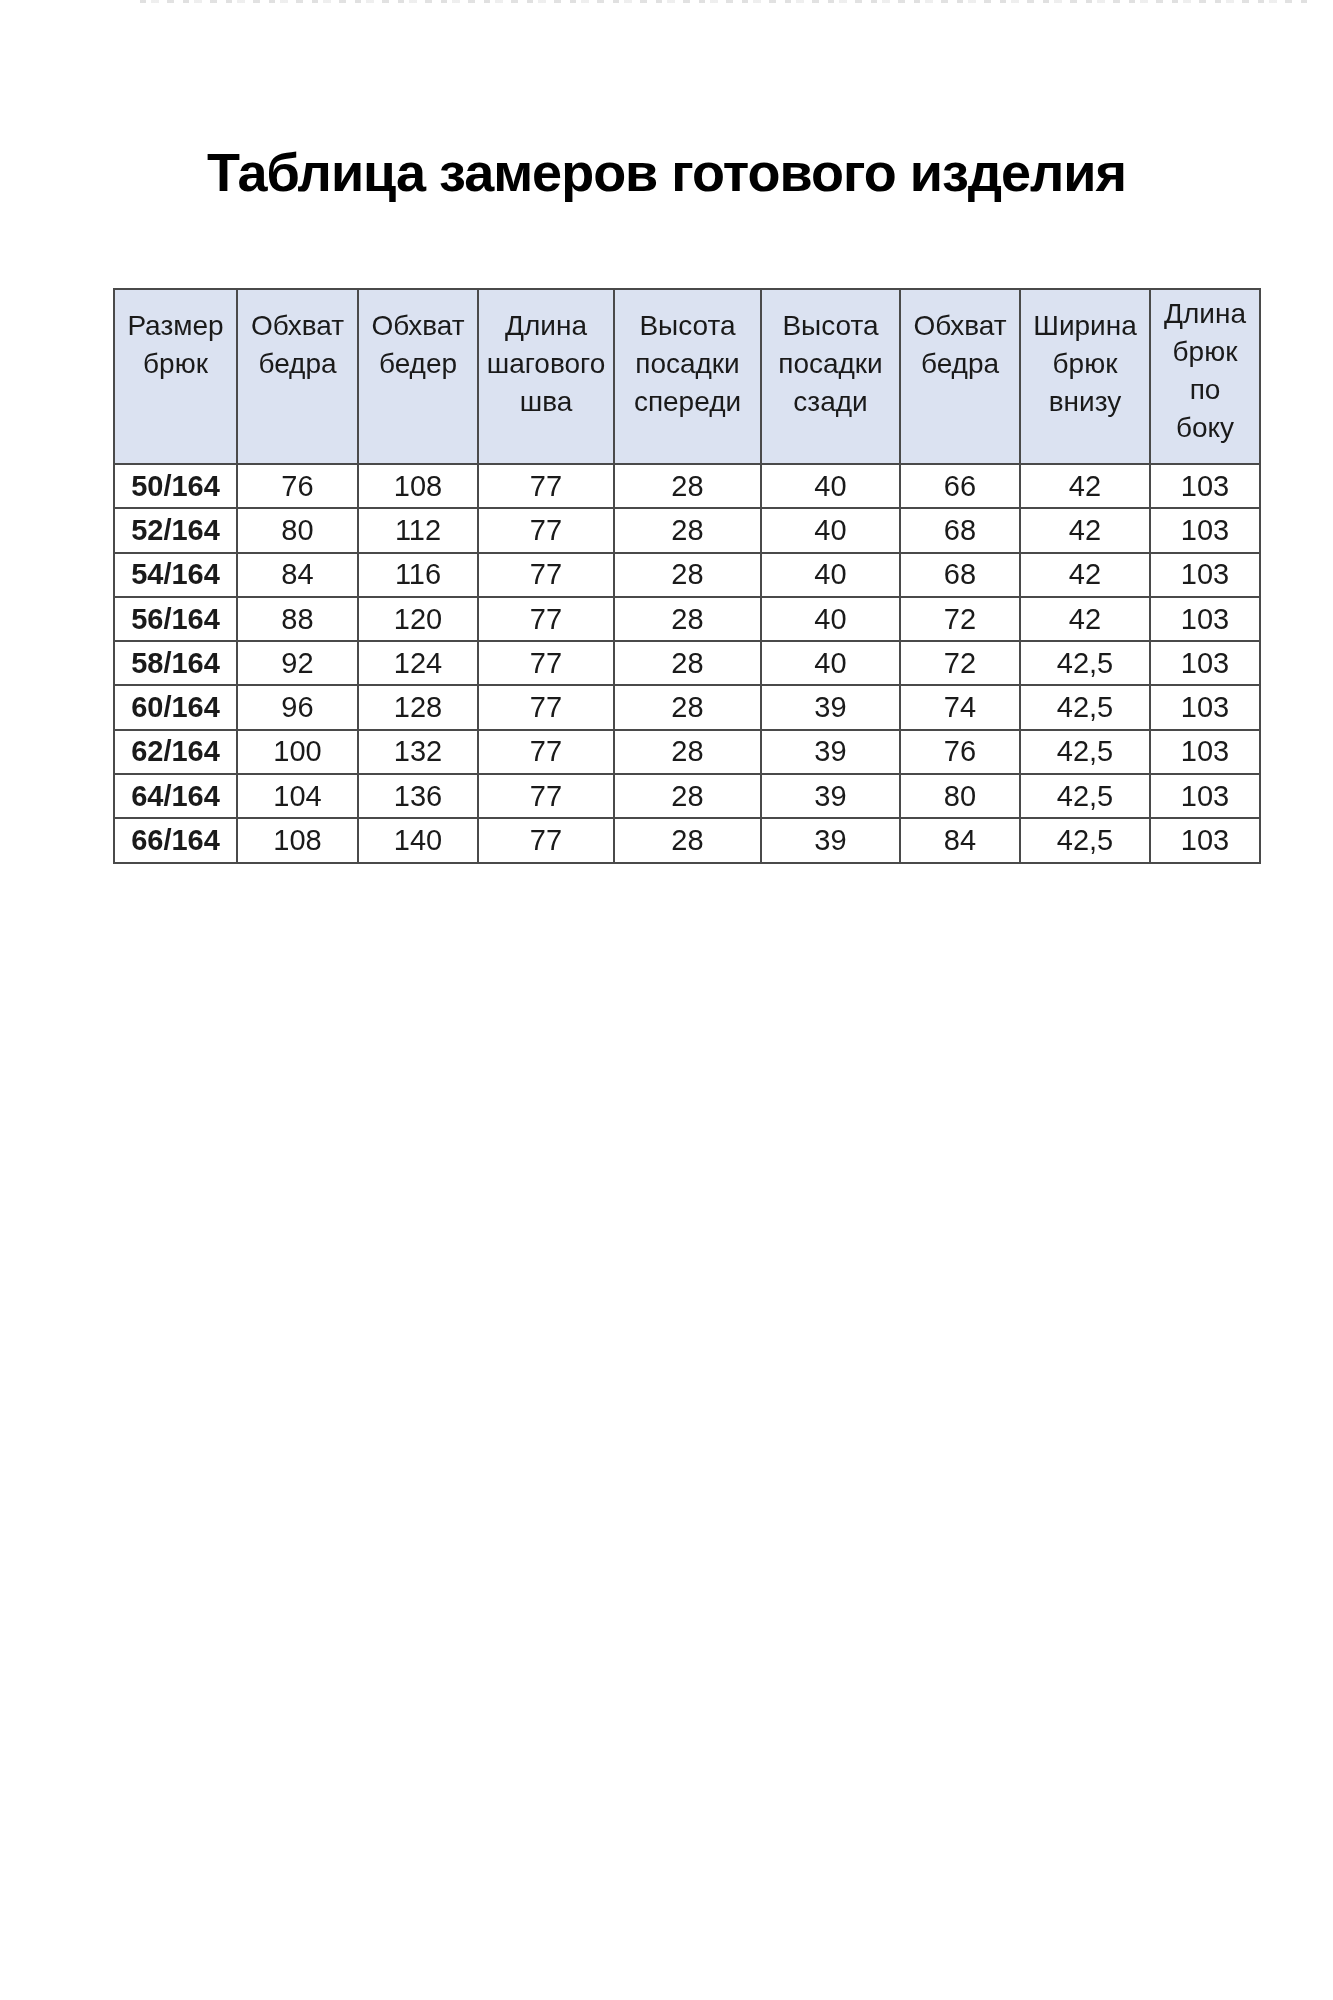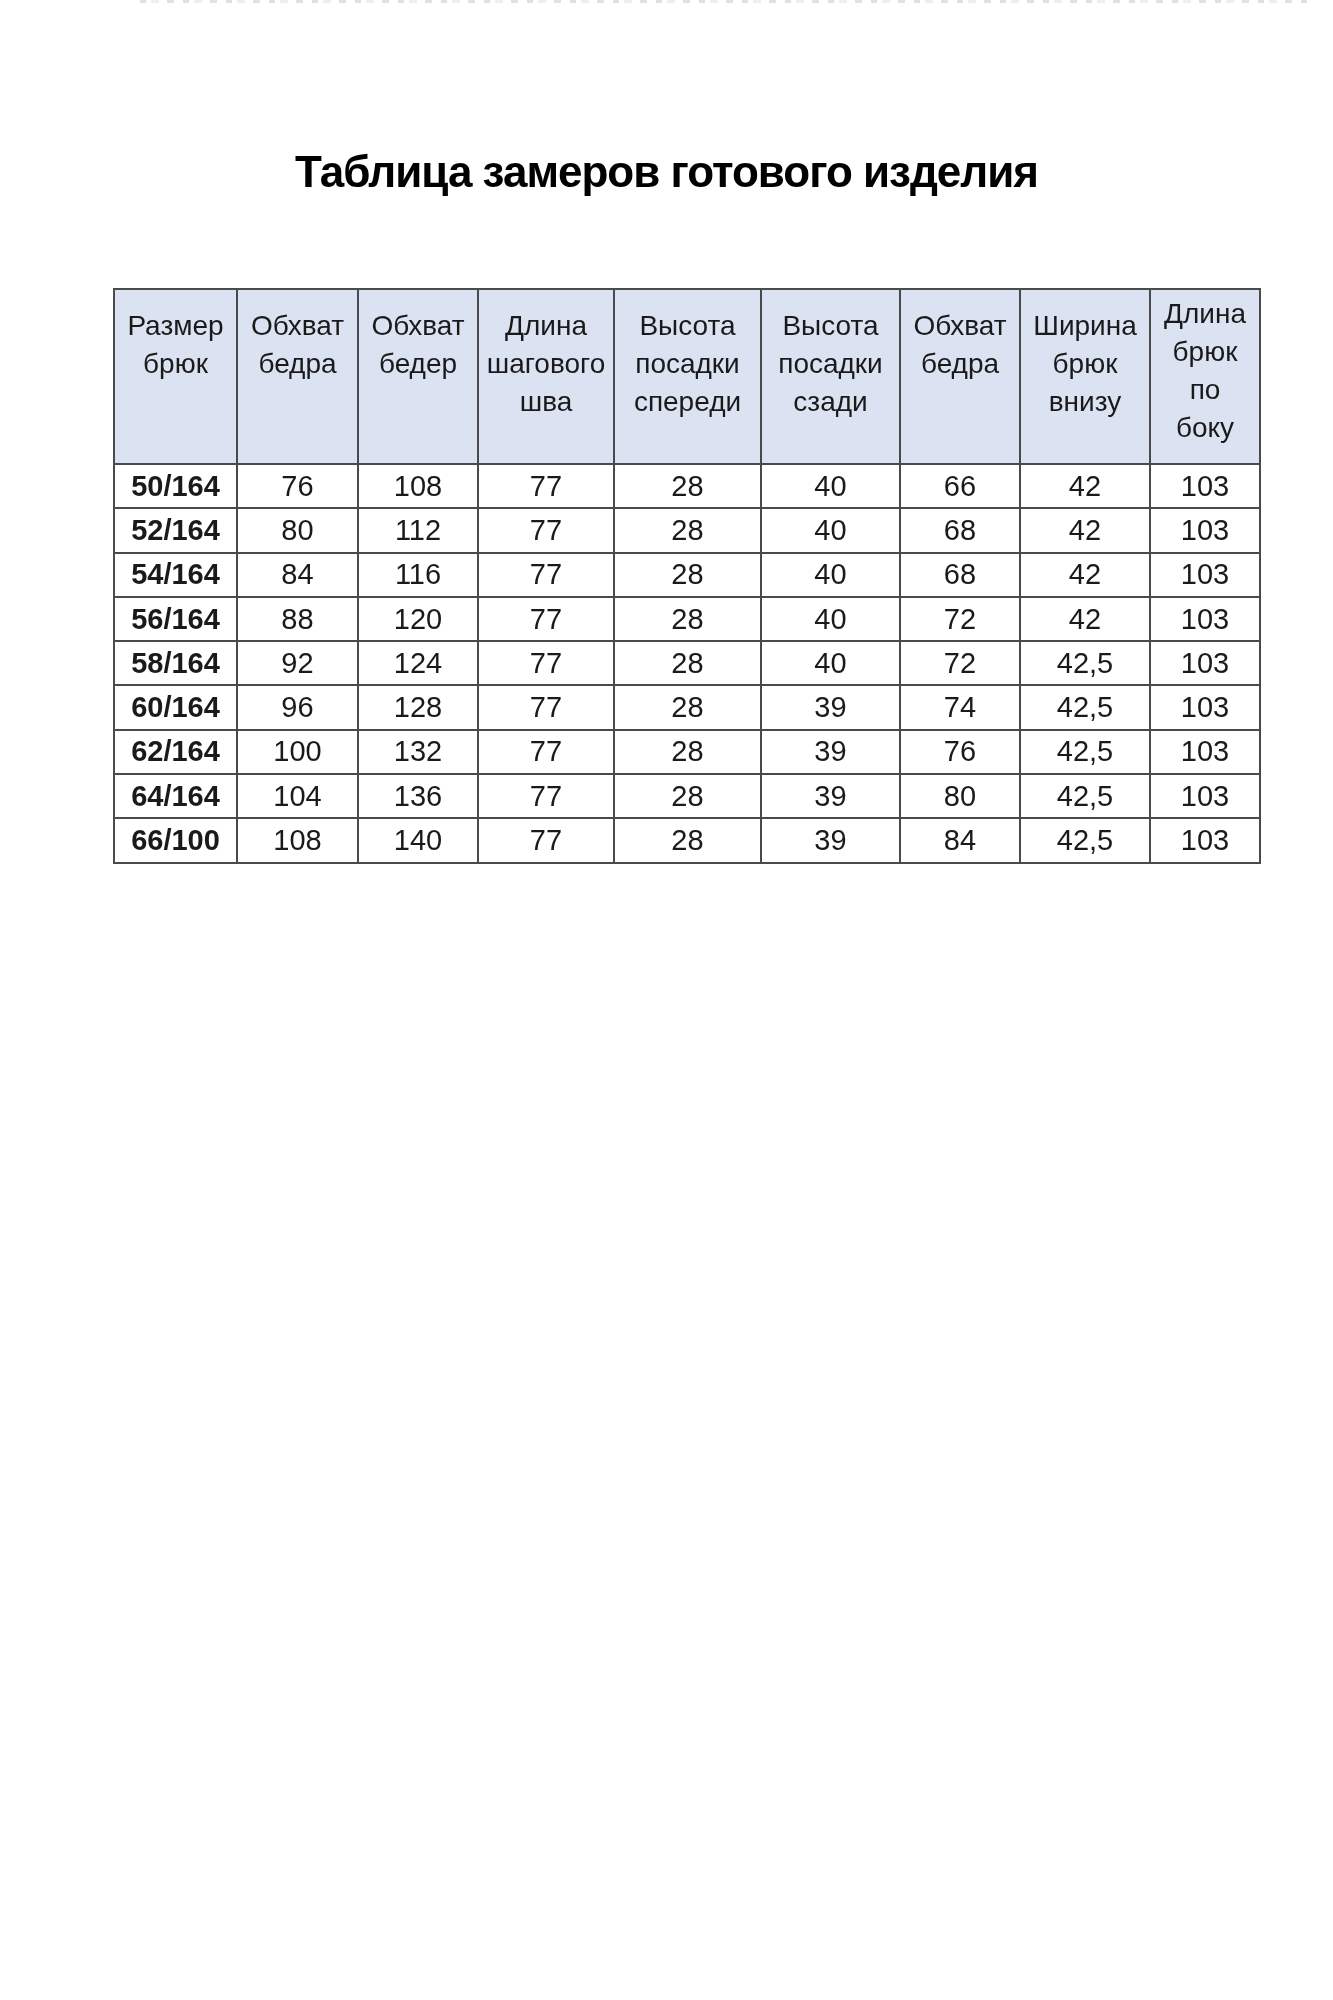--- a/index.html
+++ b/index.html
@@ -31,21 +31,21 @@
       rgba(90,90,90,.22) 11px 19px, rgba(0,0,0,0) 19px 27px,
       rgba(40,40,40,.30) 27px 34px, rgba(0,0,0,0) 34px 43px);
     opacity:.45;
   }
   .title{
     position:absolute;
     top:138px;
     left:0;
     width:100%;
     text-align:center;
-    font-size:44px;
+    font-size:54px;
     font-weight:bold;
     letter-spacing:-1px;
     line-height:68px;
     color:#000000;
   }
   table.size-table{
     position:absolute;
     top:288px;
     left:113px;
     width:1146px;
@@ -209,21 +209,21 @@
           <td>104</td>
           <td>136</td>
           <td>77</td>
           <td>28</td>
           <td>39</td>
           <td>80</td>
           <td>42,5</td>
           <td>103</td>
         </tr>
         <tr>
-          <th>66/100</th>
+          <th>66/164</th>
           <td>108</td>
           <td>140</td>
           <td>77</td>
           <td>28</td>
           <td>39</td>
           <td>84</td>
           <td>42,5</td>
           <td>103</td>
         </tr>
       </tbody>

